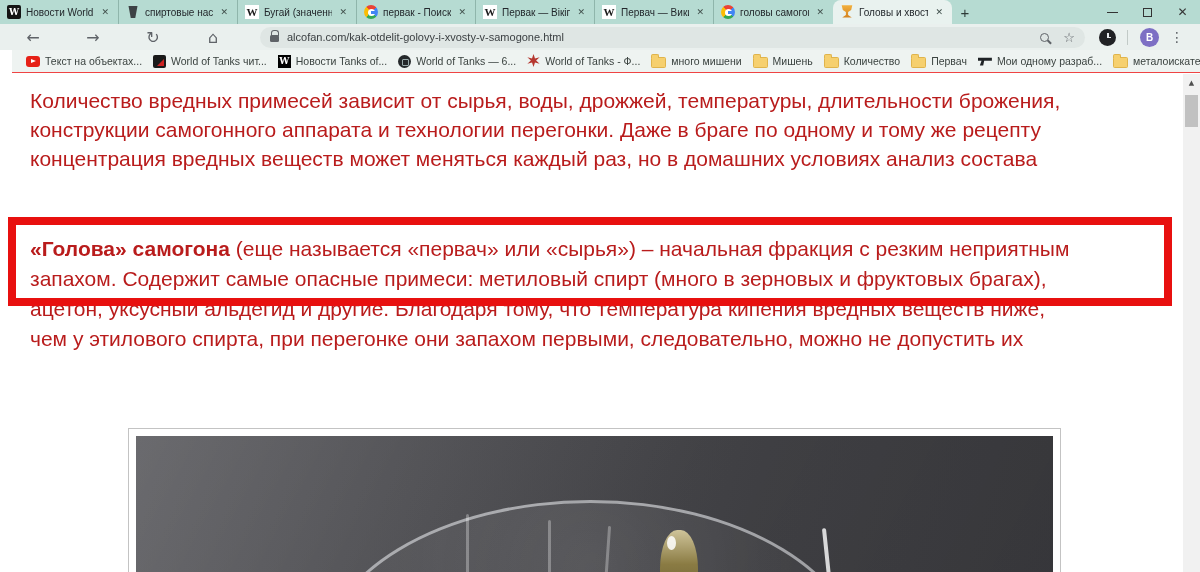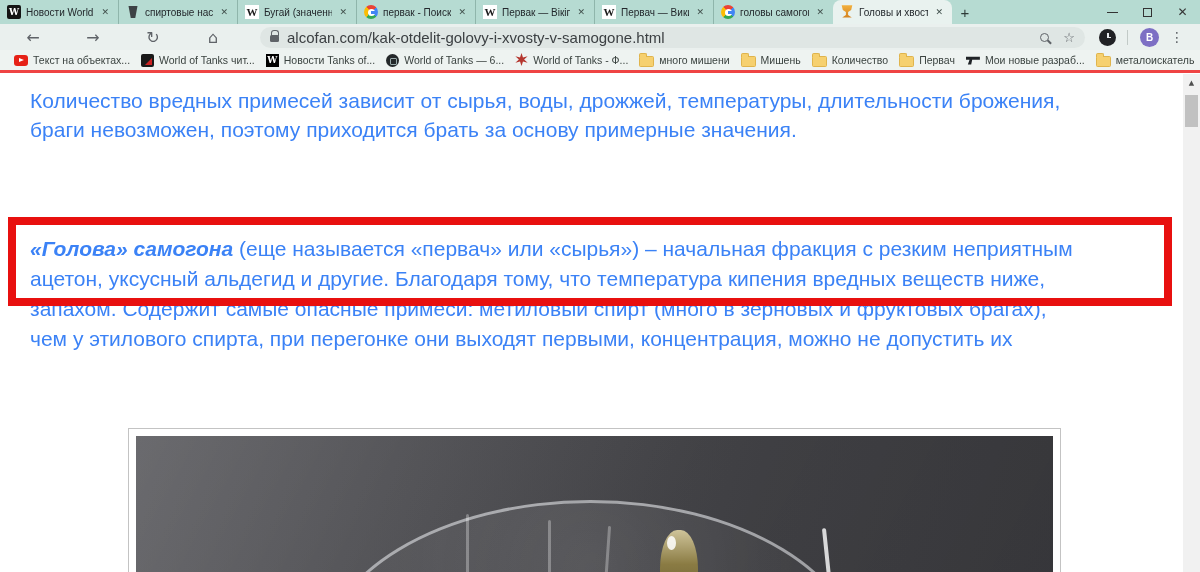--- a/index.html
+++ b/index.html
@@ -32,52 +32,52 @@
   .fav-shot { background:#3d4245; clip-path:polygon(18% 8%,82% 8%,66% 92%,34% 92%); border-radius:0; }
   .fav-goblet { background:linear-gradient(#f4b13e,#cf7d1c); clip-path:polygon(12% 2%,88% 2%,80% 36%,58% 50%,58% 72%,84% 90%,16% 90%,42% 72%,42% 50%,20% 36%); }
 
   
   .toolbar { position:absolute; top:24px; left:0; right:0; height:26px; background:#eaf0ee; display:flex; align-items:center; padding:0 12px 0 20px; }
   .nav-ico { width:26px; height:22px; margin-right:34px; display:flex; align-items:center; justify-content:center; color:#5f6368; font-size:16px; font-family:"DejaVu Sans",sans-serif; }
   .nav-ico:last-of-type { margin-right:10px; }
   .urlpill { flex:1; height:21px; background:#dfe6e4; border-radius:11px; display:flex; align-items:center; padding:0 10px; gap:8px; margin-right:8px; }
   .lock { width:9px; height:7px; background:#5f6368; border-radius:1.5px; position:relative; margin-top:3px; flex:none; }
   .lock::before { content:""; position:absolute; top:-5px; left:1.3px; width:6px; height:5px; border:1.5px solid #5f6368; border-bottom:none; border-radius:3px 3px 0 0; }
-  .url-text { flex:1; font-size:15px; color:#3c4043; white-space:nowrap; overflow:hidden; }
+  .url-text { flex:1; font-size:11px; color:#3c4043; white-space:nowrap; overflow:hidden; }
   .mag { width:9px; height:9px; border:1.6px solid #5f6368; border-radius:50%; position:relative; flex:none; margin-right:6px; }
   .mag::after { content:""; position:absolute; width:5px; height:1.6px; background:#5f6368; transform:rotate(45deg); right:-4px; bottom:-2px; }
   .star { font-size:13px; color:#5f6368; line-height:1; font-family:"DejaVu Sans",sans-serif; }
   .extclock { width:17px; height:17px; border-radius:50%; background:#202124; position:relative; flex:none; margin:0 6px; }
   .extclock::before { content:""; position:absolute; left:8px; top:4px; width:1.5px; height:5px; background:#e8eaed; }
   .extclock::after { content:""; position:absolute; left:8px; top:8px; width:4px; height:1.5px; background:#e8eaed; }
   .tool-div { width:1px; height:15px; background:#c2cac7; margin:0 5px; }
   .avatar { width:19px; height:19px; border-radius:50%; background:#7d6fc4; color:#fff; font-size:10px; font-weight:bold; display:flex; align-items:center; justify-content:center; margin:0 7px; }
   .menu-dots { font-size:14px; color:#5f6368; padding:0 4px; font-family:"DejaVu Sans",sans-serif; }
 
   
-  .bookmarksbar { position:absolute; top:50px; left:0; right:0; height:23px; background:#eef3f1; border-bottom:3px solid #ef4444; display:flex; align-items:center; padding:0 10px 0 14px; gap:11px; font-size:10.5px; color:#3b4340; }
+  .bookmarksbar { position:absolute; top:50px; left:12px; right:0; height:23px; background:#eef3f1; border-bottom:1px solid #ef4444; display:flex; align-items:center; padding:0 10px 0 14px; gap:11px; font-size:10.5px; color:#3b4340; }
   .bm { display:flex; align-items:center; gap:5px; white-space:nowrap; }
   .bi { flex:none; }
   .bi-youtube { width:14px; height:11px; background:#e62117; border-radius:3px; position:relative; }
   .bi-youtube::after { content:""; position:absolute; left:5px; top:3px; border-left:5px solid #fff; border-top:2.8px solid transparent; border-bottom:2.8px solid transparent; }
   .bi-wotdark { width:13px; height:13px; background:#1a1a1a; border-radius:2px; position:relative; }
   .bi-wotdark::after { content:""; position:absolute; right:2px; bottom:2px; border-bottom:7px solid #c22; border-left:7px solid transparent; }
   .bi-w { width:13px; height:13px; background:#000; color:#fff; font-size:9px; font-weight:bold; display:flex; align-items:center; justify-content:center; font-family:"DejaVu Serif",serif; }
   .bi-wotcircle { width:13px; height:13px; background:#24282a; border-radius:50%; position:relative; }
   .bi-wotcircle::after { content:""; position:absolute; left:4px; top:4px; width:5px; height:5px; border:1.2px solid #9aa; border-radius:1px; }
   .bi-folder { width:15px; height:11px; background:#f6d06f; border:1px solid #e0b44c; border-radius:1.5px; position:relative; margin-top:2px; }
   .bi-folder::before { content:""; position:absolute; top:-3.5px; left:-1px; width:6px; height:3px; background:#f6d06f; border:1px solid #e0b44c; border-bottom:none; border-radius:2px 2px 0 0; }
   .bi-gun { width:14px; height:12px; background:#1f2326; clip-path:polygon(0 22%,100% 22%,100% 48%,45% 48%,38% 88%,14% 88%,26% 48%,0 48%); }
 
   
   .page { position:absolute; top:74px; left:0; right:0; bottom:0; background:#fff; }
-  .para { position:absolute; left:30px; font-size:21px; line-height:30px; color:#3b82f6; white-space:nowrap; }
+  .para { position:absolute; left:30px; font-size:21px; line-height:30px; color:#b91c1c; white-space:nowrap; }
   .p1 { top:12px; line-height:29px; }
   .p2 { top:160px; }
-  .bold { font-weight:bold;font-style:italic; }
+  .bold { font-weight:bold; }
   .redbox { position:absolute; left:8px; top:143px; width:1164px; height:89px; border:8px solid #e8100f; z-index:5; }
   .imgframe { position:absolute; left:128px; top:354px; width:933px; height:240px; background:#fff; border:1px solid #c3c3c3; padding:7px; }
   .photo { position:relative; width:100%; height:100%; overflow:hidden; background:linear-gradient(105deg,#5a5a5e 0%,#4d4d51 35%,#434347 65%,#3d3d41 100%); }
   .photo::before { content:""; position:absolute; inset:0; background:linear-gradient(118deg, rgba(255,255,255,0.10) 0%, rgba(255,255,255,0.03) 28%, rgba(0,0,0,0.05) 55%, rgba(0,0,0,0.12) 100%); }
   .glass { position:absolute; left:182px; top:64px; width:545px; height:330px; border-radius:50%; border:3px solid rgba(238,240,244,0.55); background:radial-gradient(ellipse at 50% 20%, rgba(255,255,255,0.10), rgba(255,255,255,0.02) 60%); }
   .streak { position:absolute; width:3px; background:rgba(255,255,255,0.30); border-radius:2px; }
   .s1 { left:330px; top:78px; height:70px; }
   .s2 { left:412px; top:84px; height:95px; }
   .s3 { left:470px; top:90px; height:60px; transform:rotate(4deg); }
   .s4 { left:690px; top:92px; height:78px; width:4px; background:rgba(255,255,255,0.8); transform:rotate(-6deg); }
@@ -199,43 +199,44 @@
     <span class="bm">
       <span class="bi bi-folder"></span>
       <span>Количество</span>
     </span>
     <span class="bm">
       <span class="bi bi-folder"></span>
       <span>Первач</span>
     </span>
     <span class="bm">
       <span class="bi bi-gun"></span>
-      <span>Мои новые разраб...</span>
+      <span>Мои одному разраб...</span>
     </span>
     <span class="bm">
       <span class="bi bi-folder"></span>
       <span>металоискатель</span>
     </span>
 
   </div>
 
   <div class="page">
 
     <div class="para p1">
       <div>Количество вредных примесей зависит от сырья, воды, дрожжей, температуры, длительности брожения,</div>
-      <div>браги невозможен, поэтому приходится брать за основу примерные значения.</div>
+      <div>конструкции самогонного аппарата и технологии перегонки. Даже в браге по одному и тому же рецепту</div>
+      <div>концентрация вредных веществ может меняться каждый раз, но в домашних условиях анализ состава</div>
     </div>
 
     <div class="redbox"></div>
 
     <div class="para p2">
       <div><span class="bold">«Голова» самогона</span><span> (еще называется «первач» или «сырья») – начальная фракция с резким неприятным</span></div>
+      <div>запахом. Содержит самые опасные примеси: метиловый спирт (много в зерновых и фруктовых брагах),</div>
       <div>ацетон, уксусный альдегид и другие. Благодаря тому, что температура кипения вредных веществ ниже,</div>
-      <div>запахом. Содержит самые опасные примеси: метиловый спирт (много в зерновых и фруктовых брагах),</div>
-      <div>чем у этилового спирта, при перегонке они выходят первыми, концентрация, можно не допустить их</div>
+      <div>чем у этилового спирта, при перегонке они запахом первыми, следовательно, можно не допустить их</div>
     </div>
 
     <div class="imgframe">
       <div class="photo">
         <div class="glass"></div>
         <div class="streak s1"></div>
         <div class="streak s2"></div>
         <div class="streak s3"></div>
         <div class="streak s4"></div>
         <div class="bottle"></div>

